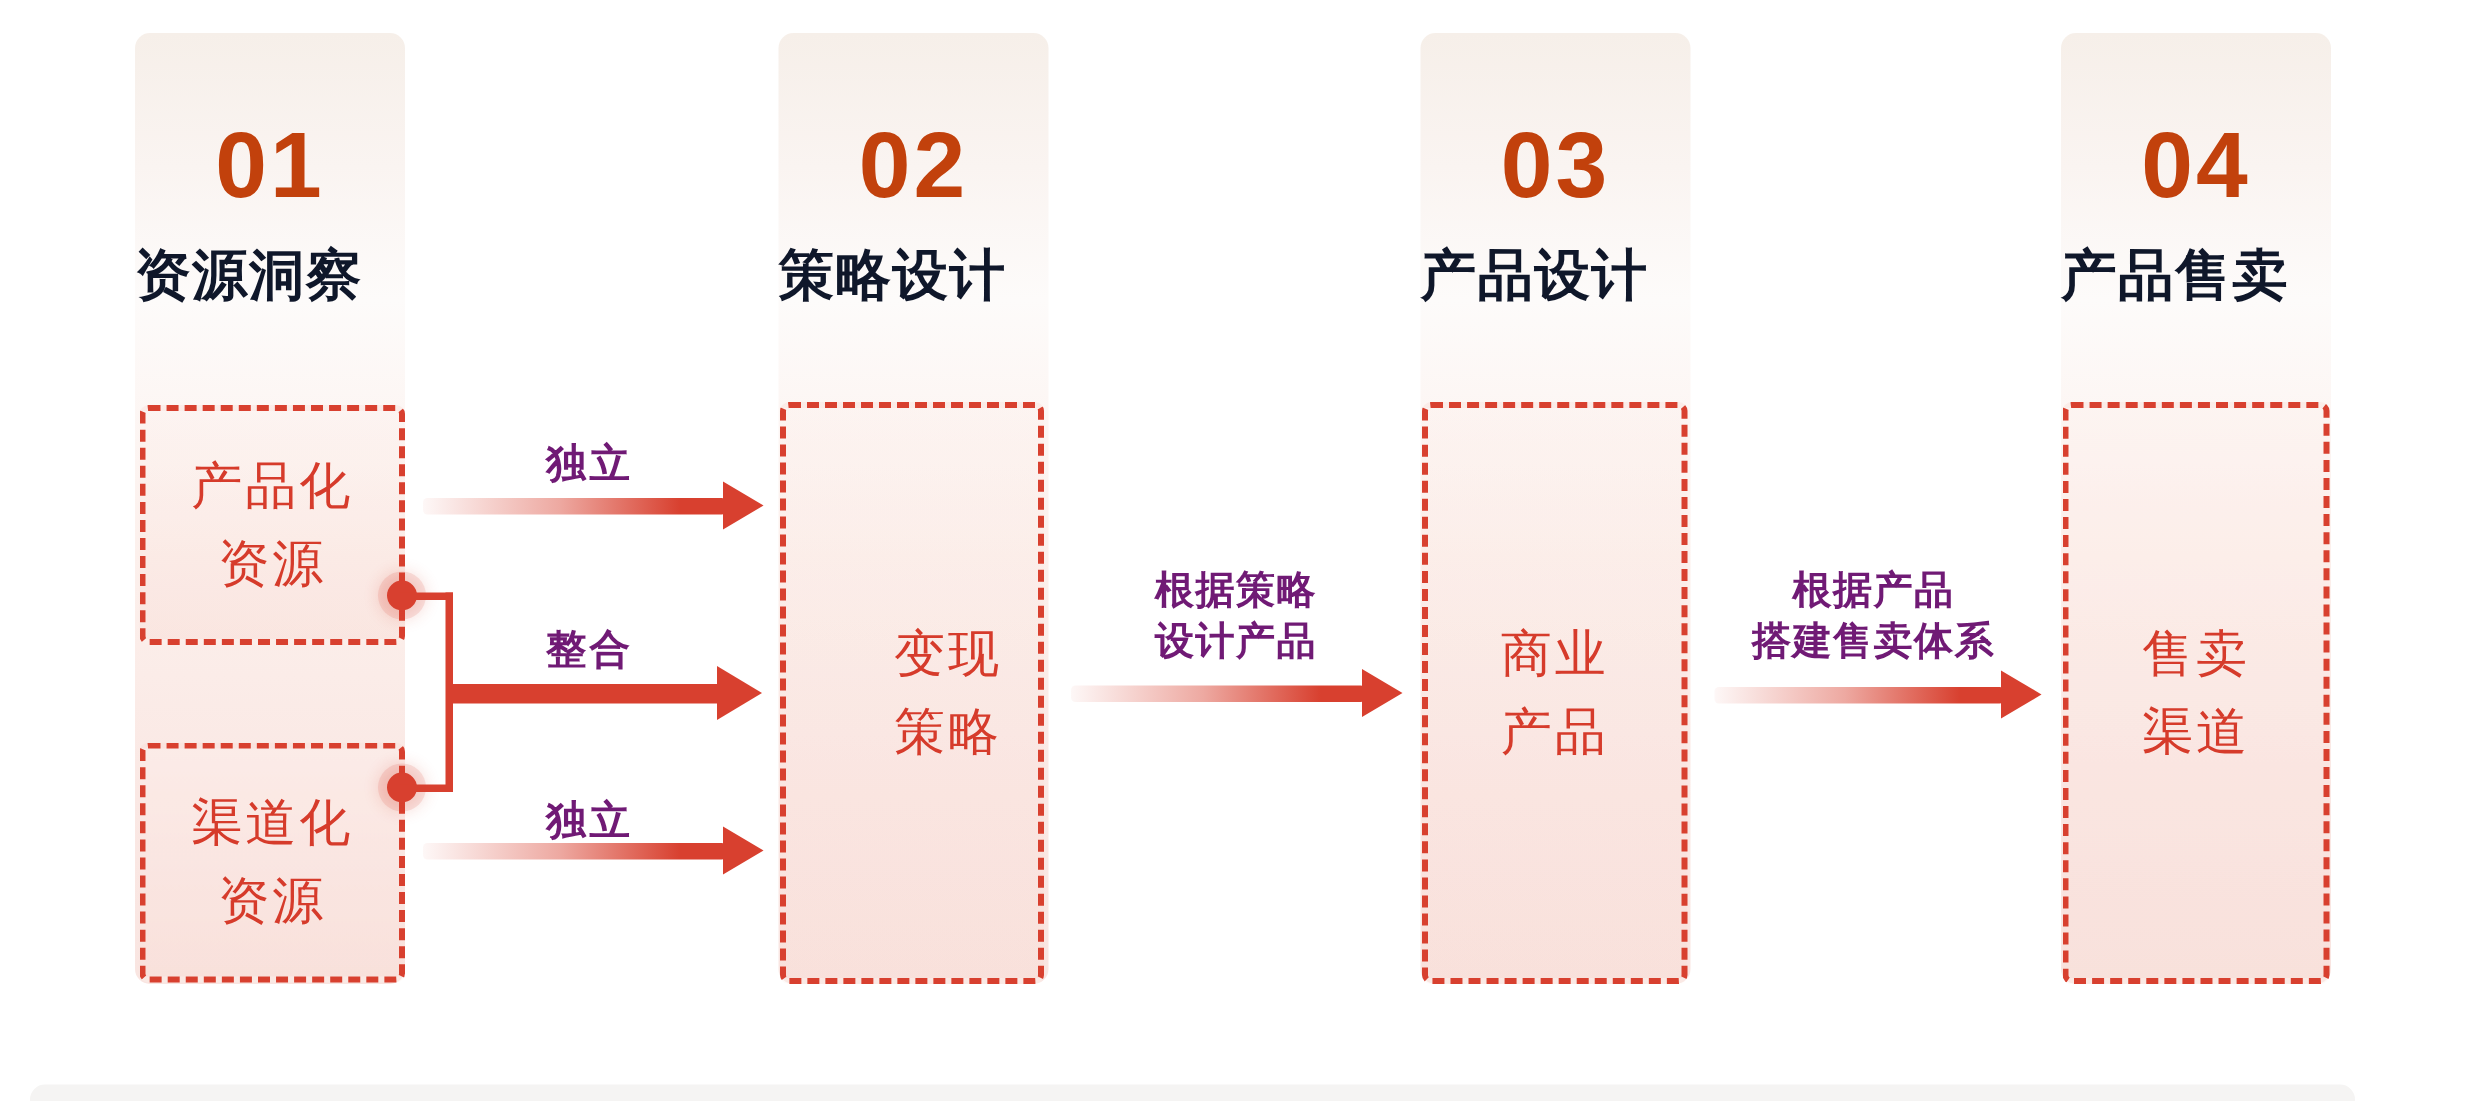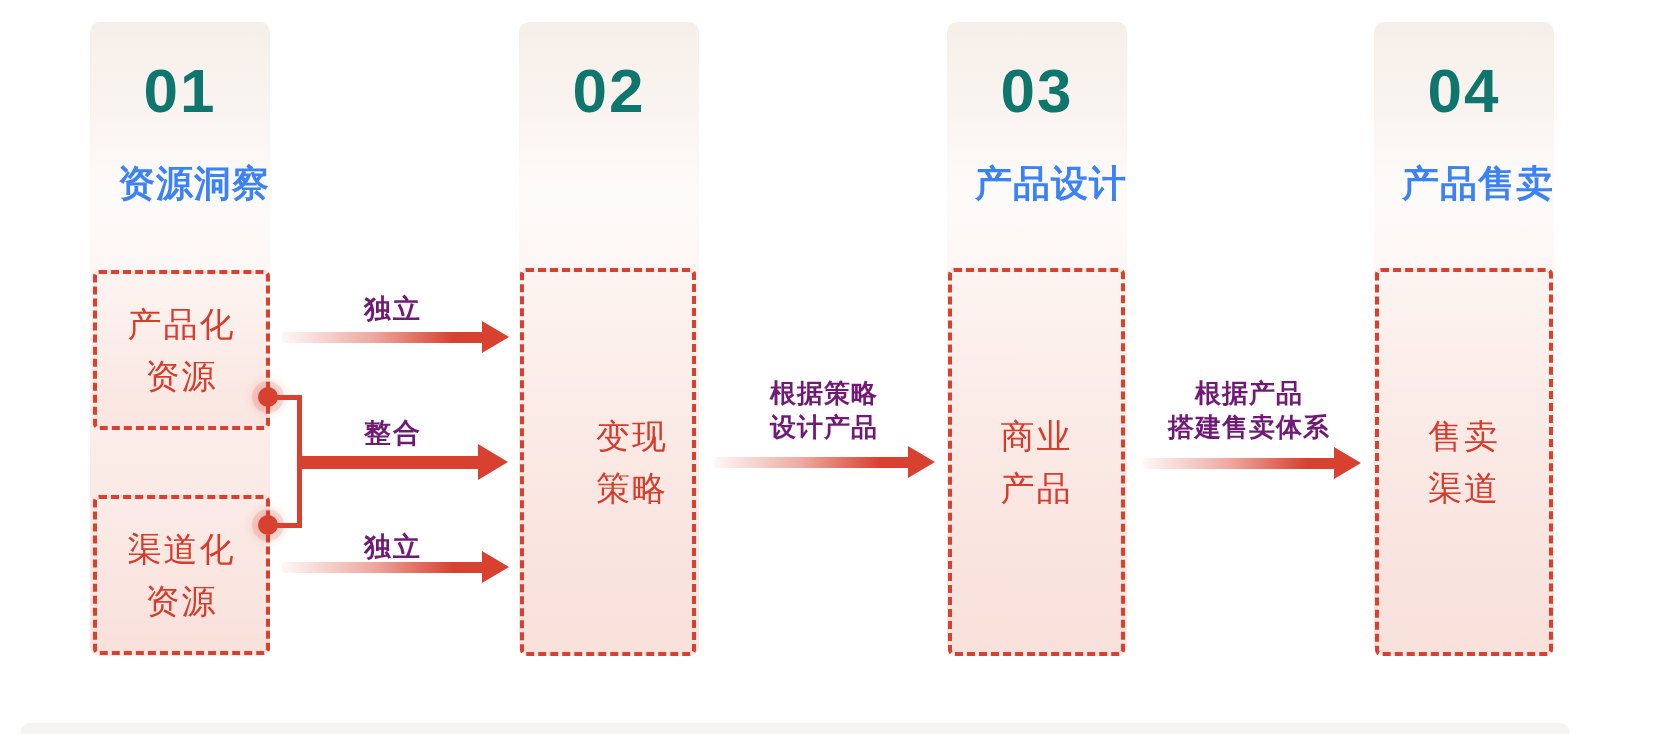--- a/index.html
+++ b/index.html
@@ -22,29 +22,29 @@
       #fcf0ec 55%,
       #fae8e4 80%,
       #f9e5e1 100%);
   }
   .banner.c1{left:90px;}
   .banner.c2{left:519px;}
   .banner.c3{left:947px;}
   .banner.c4{left:1374px;}
 
   .step-number{
-    position:absolute;top:54px;width:180px;
+    position:absolute;top:74px;width:180px;
     text-align:center;
-    font-size:62px;font-weight:700;color:#0f766e;
+    font-size:62px;font-weight:700;color:#c2410c;
     letter-spacing:2px;line-height:74px;
   }
   .step-title{
     position:absolute;top:163px;width:180px;
-    text-align:right;
-    font-size:37px;font-weight:700;color:#3b82f6;
+    text-align:left;
+    font-size:37px;font-weight:700;color:#0f172a;
     line-height:42px;letter-spacing:1px;
   }
   .n1{left:90px;} .n2{left:519px;} .n3{left:947px;} .n4{left:1374px;}
 
   
   .dbox{
     position:absolute;
     border:4px dashed #d8402f;
     border-radius:6px;
     display:flex;flex-direction:column;
@@ -126,20 +126,21 @@
 <div class="canvas">
 
   <div class="banner c1"></div>
   <div class="banner c2"></div>
   <div class="banner c3"></div>
   <div class="banner c4"></div>
 
   <div class="step-number n1">01</div>
   <div class="step-title n1">资源洞察</div>
   <div class="step-number n2">02</div>
+  <div class="step-title n2">策略设计</div>
   <div class="step-number n3">03</div>
   <div class="step-title n3">产品设计</div>
   <div class="step-number n4">04</div>
   <div class="step-title n4">产品售卖</div>
 
   <div class="dbox box-1a">
     <div class="bl">产品化</div>
     <div class="bl">资源</div>
   </div>
   <div class="dbox box-1b">

